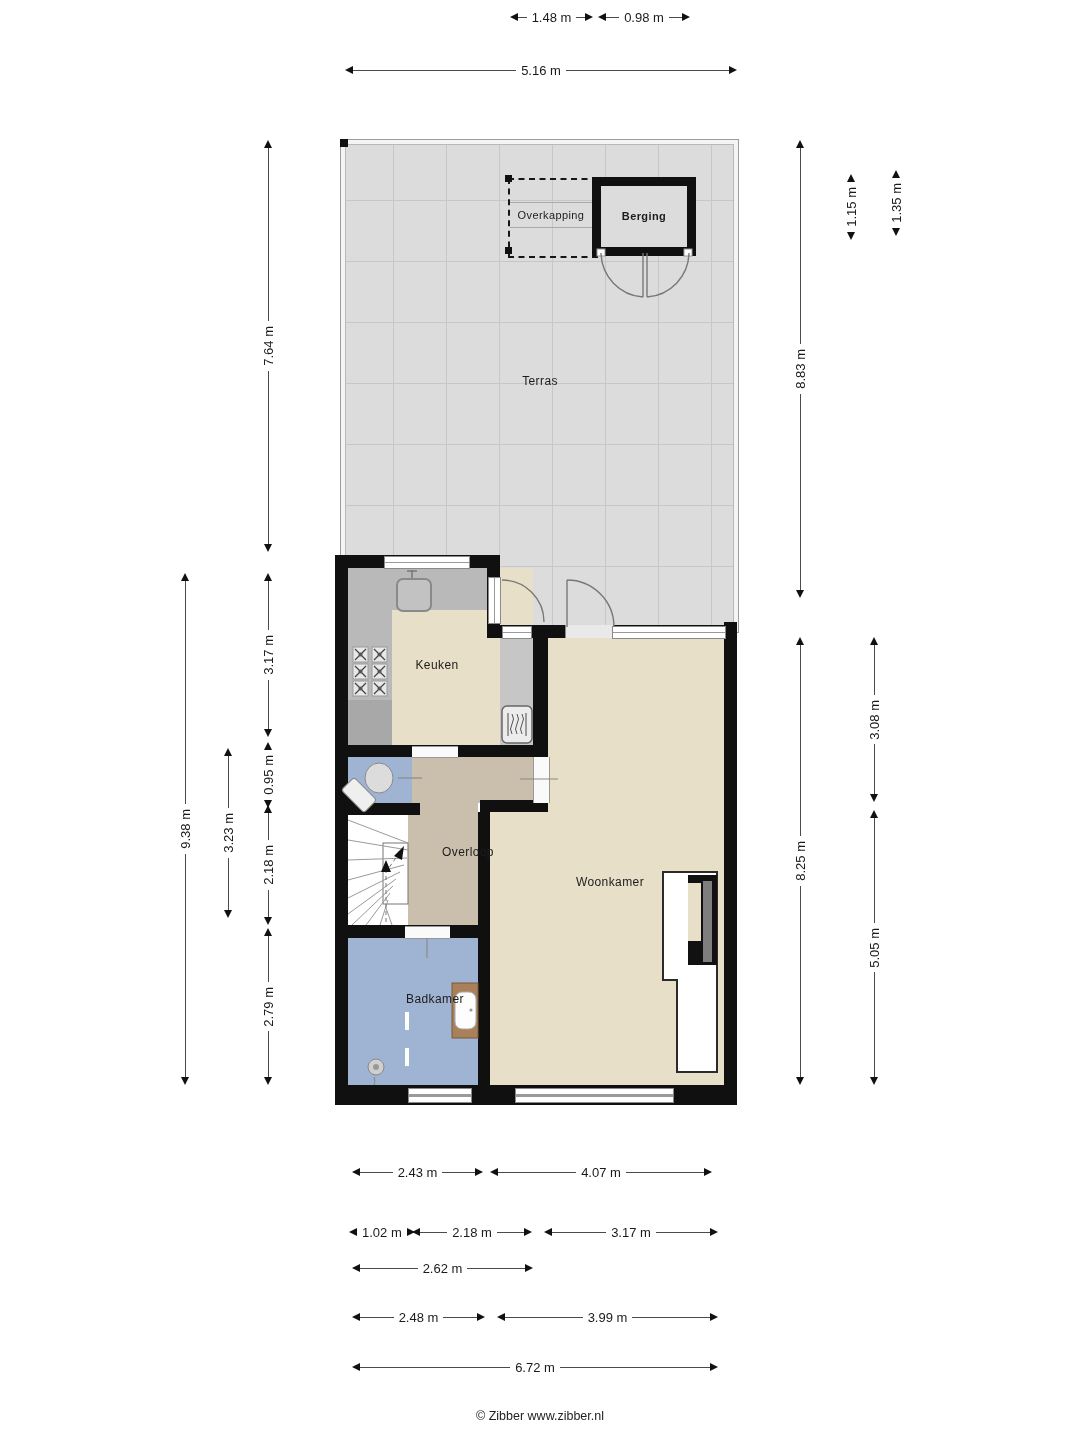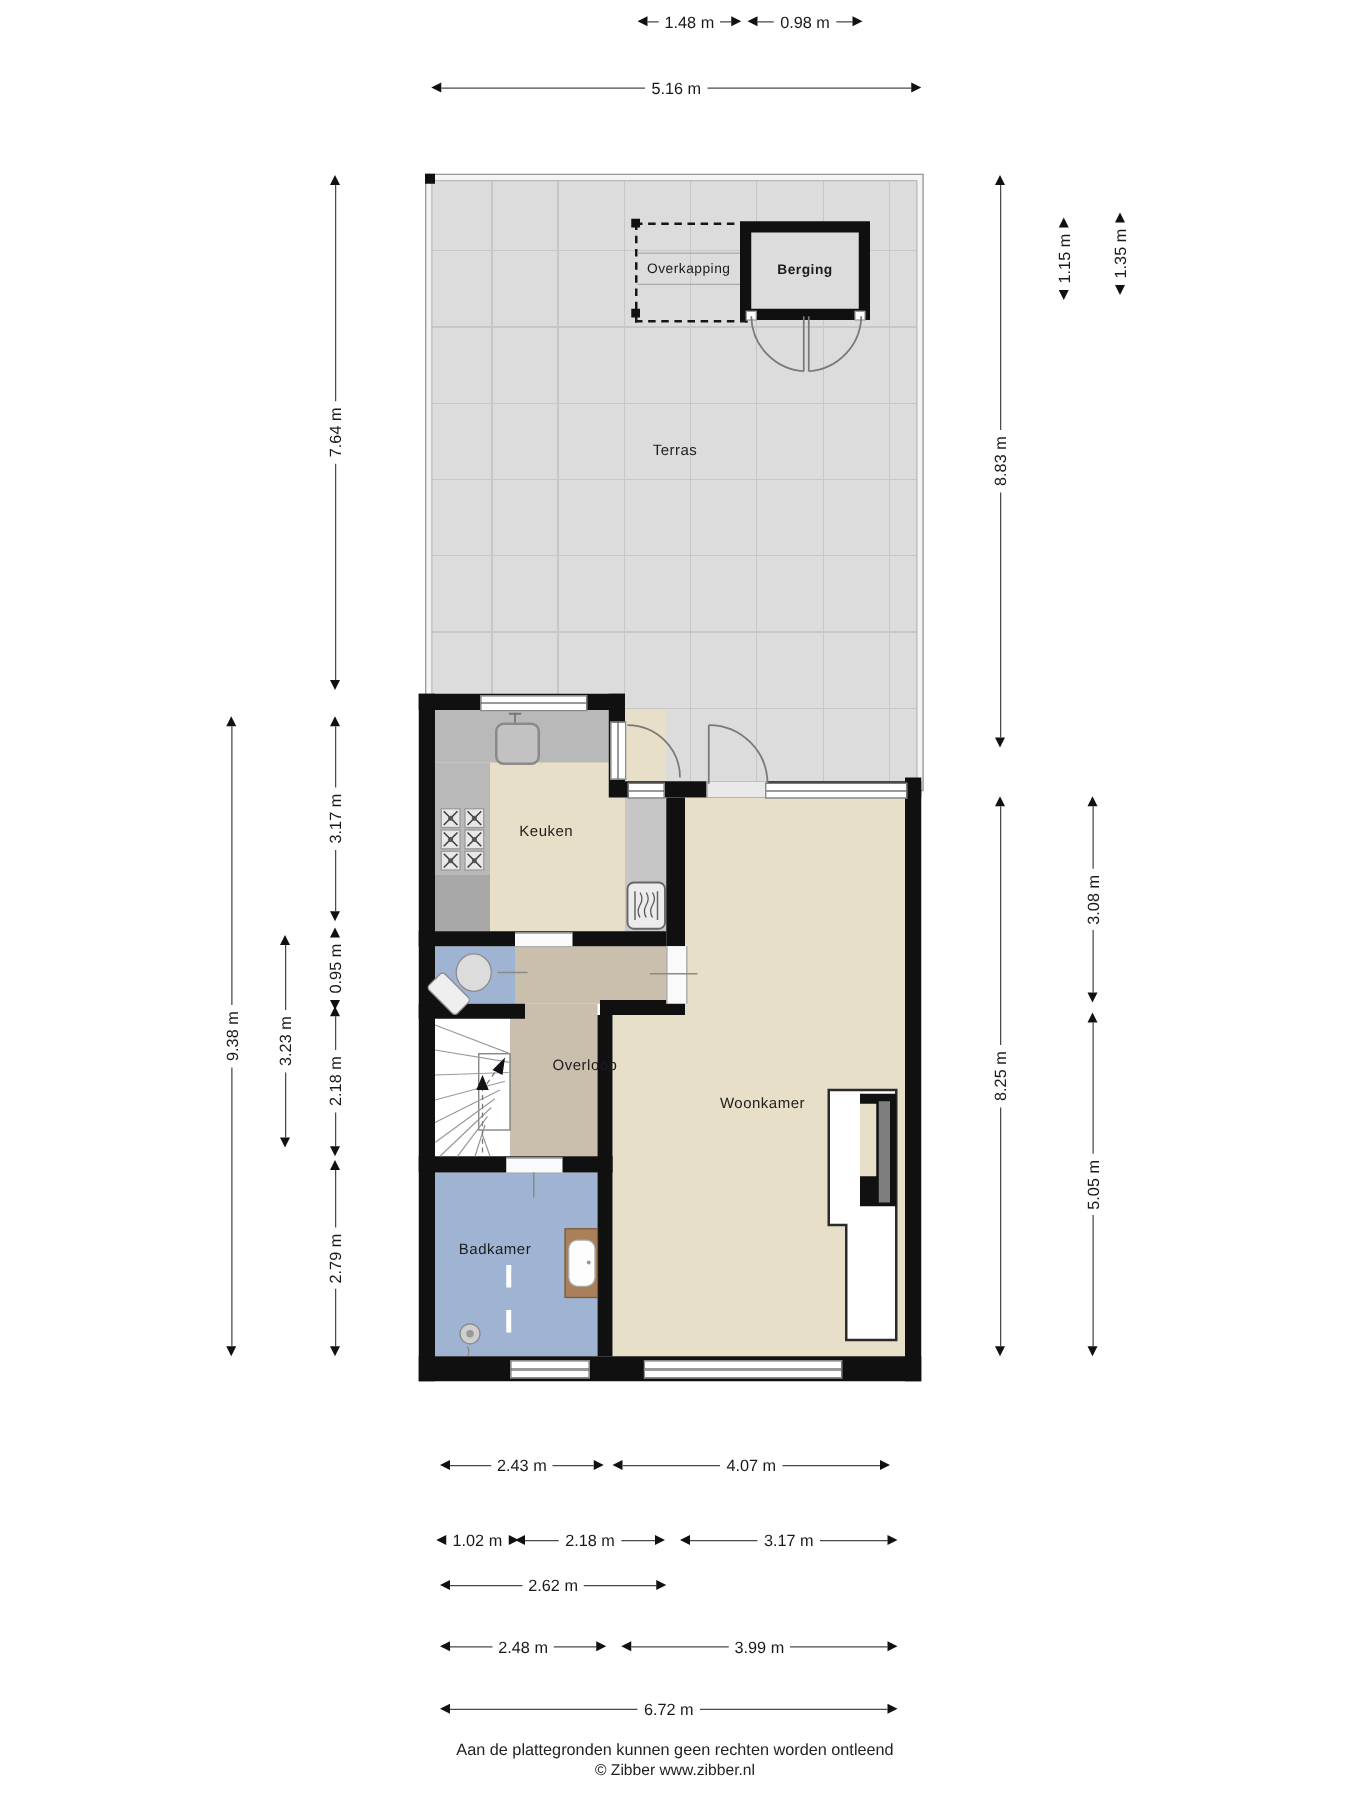--- a/index.html
+++ b/index.html
@@ -194,27 +194,27 @@
       <circle cx="376" cy="1067" r="3" fill="#999"></circle>
       <path d="M374 1077 q2 4 0 8" stroke="#888" fill="none"></path>
     </g>
 
     <g stroke="#fff" stroke-width="4">
       <line x1="407" y1="1012" x2="407" y2="1030"></line>
         <line x1="407" y1="1048" x2="407" y2="1066"></line>
     </g>
   </svg>
 
-  <div class="rlabel" style="left:540px;top:360px;">Terras</div>
+  <div class="rlabel" style="left:540px;top:381px;">Terras</div>
   <div class="rlabel sm" style="left:551px;top:215px;">Overkapping</div>
   <div class="rlabel sm" style="left:644px;top:216px;font-weight:bold;">Berging</div>
   <div class="rlabel" style="left:437px;top:665px;">Keuken</div>
   <div class="rlabel" style="left:433px;top:852px;margin-left:35px;">Overloop</div>
   <div class="rlabel" style="left:610px;top:882px;">Woonkamer</div>
-  <div class="rlabel" style="left:396px;top:999px;">Badkamer</div>
+  <div class="rlabel" style="left:435px;top:999px;">Badkamer</div>
 
   <div class="dim h" style="left:510px;top:10px;width:83px;align-items:center;">
       <i class="a al"></i>
       <i class="ln"></i>
       <span class="dl">1.48 m</span>
       <i class="ln"></i>
       <i class="a ar"></i>
     </div>
   <div class="dim h" style="left:598px;top:10px;width:92px;">
       <i class="a al"></i>
@@ -373,16 +373,15 @@
       <i class="a ar"></i>
     </div>
   <div class="dim h" style="left:352px;top:1360px;width:366px;">
       <i class="a al"></i>
       <i class="ln"></i>
       <span class="dl">6.72 m</span>
       <i class="ln"></i>
       <i class="a ar"></i>
     </div>
 
-  <div class="footer" style="top:1392px;font-size:13px;">Aan de plattegronden kunnen geen rechten worden ontleend</div>
   <div class="footer" style="top:1409px;font-size:12.5px;">© Zibber www.zibber.nl</div>
 
 </div>
 
 </body></html>

